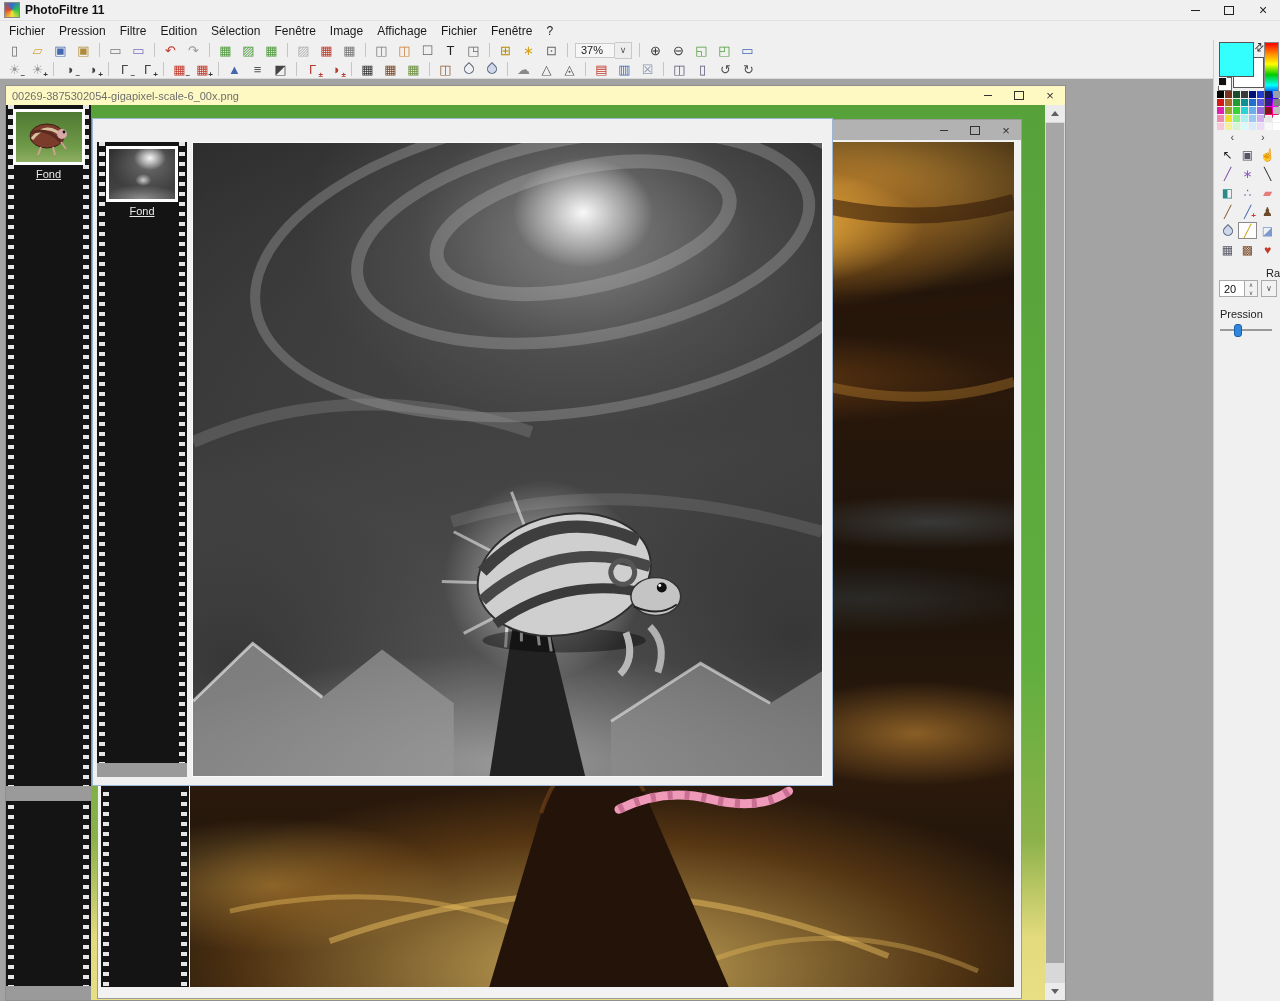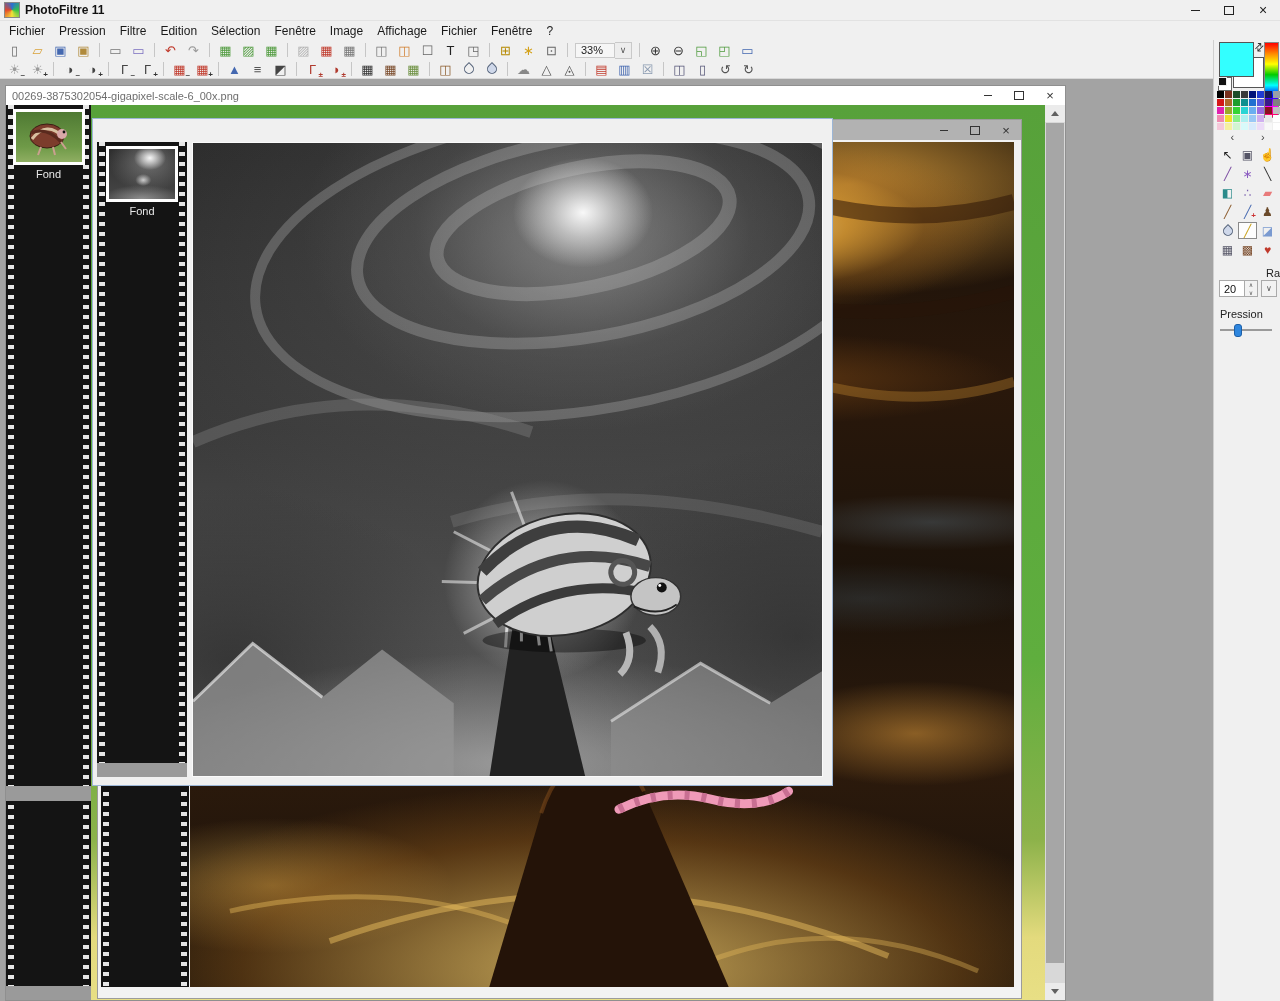--- a/index.html
+++ b/index.html
@@ -68,26 +68,26 @@
   .w-max::after{content:"";width:8px;height:7px;border:1px solid #333;}
   .w-close::after{content:"×";font-size:13px;color:#333;line-height:1;}
 
   
   .filmstrip{position:absolute;background:#141414;overflow:hidden;}
   .filmstrip::before,.filmstrip::after{content:"";position:absolute;top:0;bottom:0;width:6px;background:repeating-linear-gradient(180deg,#e6e6e6 0 4px,#141414 4px 10px);}
   .filmstrip::before{left:2px;}
   .filmstrip::after{right:2px;}
   .thumb-card{position:relative;margin:4px auto 0 auto;width:72px;background:#fff;padding:3px;box-sizing:border-box;z-index:1;}
   .thumb-art{width:66px;height:50px;}
-  .layer-label{position:relative;z-index:1;text-align:center;color:#e8e8e8;font-size:11px;margin-top:3px;}
+  .layer-label{position:relative;z-index:1;text-align:center;color:#e8e8e8;font-size:11px;margin-top:3px;text-decoration:underline;}
   .film-band{position:absolute;left:0;right:0;background:#9a9a9a;z-index:2;}
 
   
   #win-bg{left:5px;top:6px;width:1061px;height:916px;background:#a9a9a9;border:1px solid #8f8f8f;z-index:1;}
-  #win-bg .mdi-title{background:#ffffff;}
+  #win-bg .mdi-title{background:#fef9c3;}
   #win-bg .wtitle{color:#6e6e6e;}
   #win-bg-body{position:absolute;left:0;top:19px;right:0;bottom:0;}
   #win-bg-film{left:0;top:0;bottom:0;width:85px;}
   #win-bg-content{position:absolute;left:85px;top:0;right:20px;bottom:0;background:linear-gradient(180deg,#57a13a 0%,#5fae3e 62%,#8cb24a 82%,#e3da7d 93%,#e8df85 100%);}
   #win-bg-vscroll{position:absolute;right:0;top:0;bottom:0;width:20px;background:#d8d8d8;}
   .scroll-btn{position:absolute;left:0;width:20px;height:17px;background:#ebebeb;display:flex;align-items:center;justify-content:center;}
   .scroll-btn.up{top:0;}
   .scroll-btn.down{bottom:0;}
   .arr{width:0;height:0;border-left:4px solid transparent;border-right:4px solid transparent;}
   .arr.up{border-bottom:5px solid #606060;}
@@ -232,21 +232,21 @@
         <span class="tb-g" style="color: rgb(181, 137, 0);">⊞</span>
       </button>
       <button class="tb-btn">
         <span class="tb-g" style="color: rgb(212, 160, 23);">∗</span>
       </button>
       <button class="tb-btn">
         <span class="tb-g" style="color: rgb(102, 102, 102);">⊡</span>
       </button>
       <div class="tb-sep"></div>
       <div id="zoom-combo">
-        <div id="zoom-value">33%</div>
+        <div id="zoom-value">37%</div>
         <div id="zoom-drop">∨</div>
       </div>
       <div class="tb-sep"></div>
       <button class="tb-btn">
         <span class="tb-g" style="color: rgb(51, 51, 51);">⊕</span>
       </button>
       <button class="tb-btn">
         <span class="tb-g" style="color: rgb(51, 51, 51);">⊖</span>
       </button>
       <button class="tb-btn">

